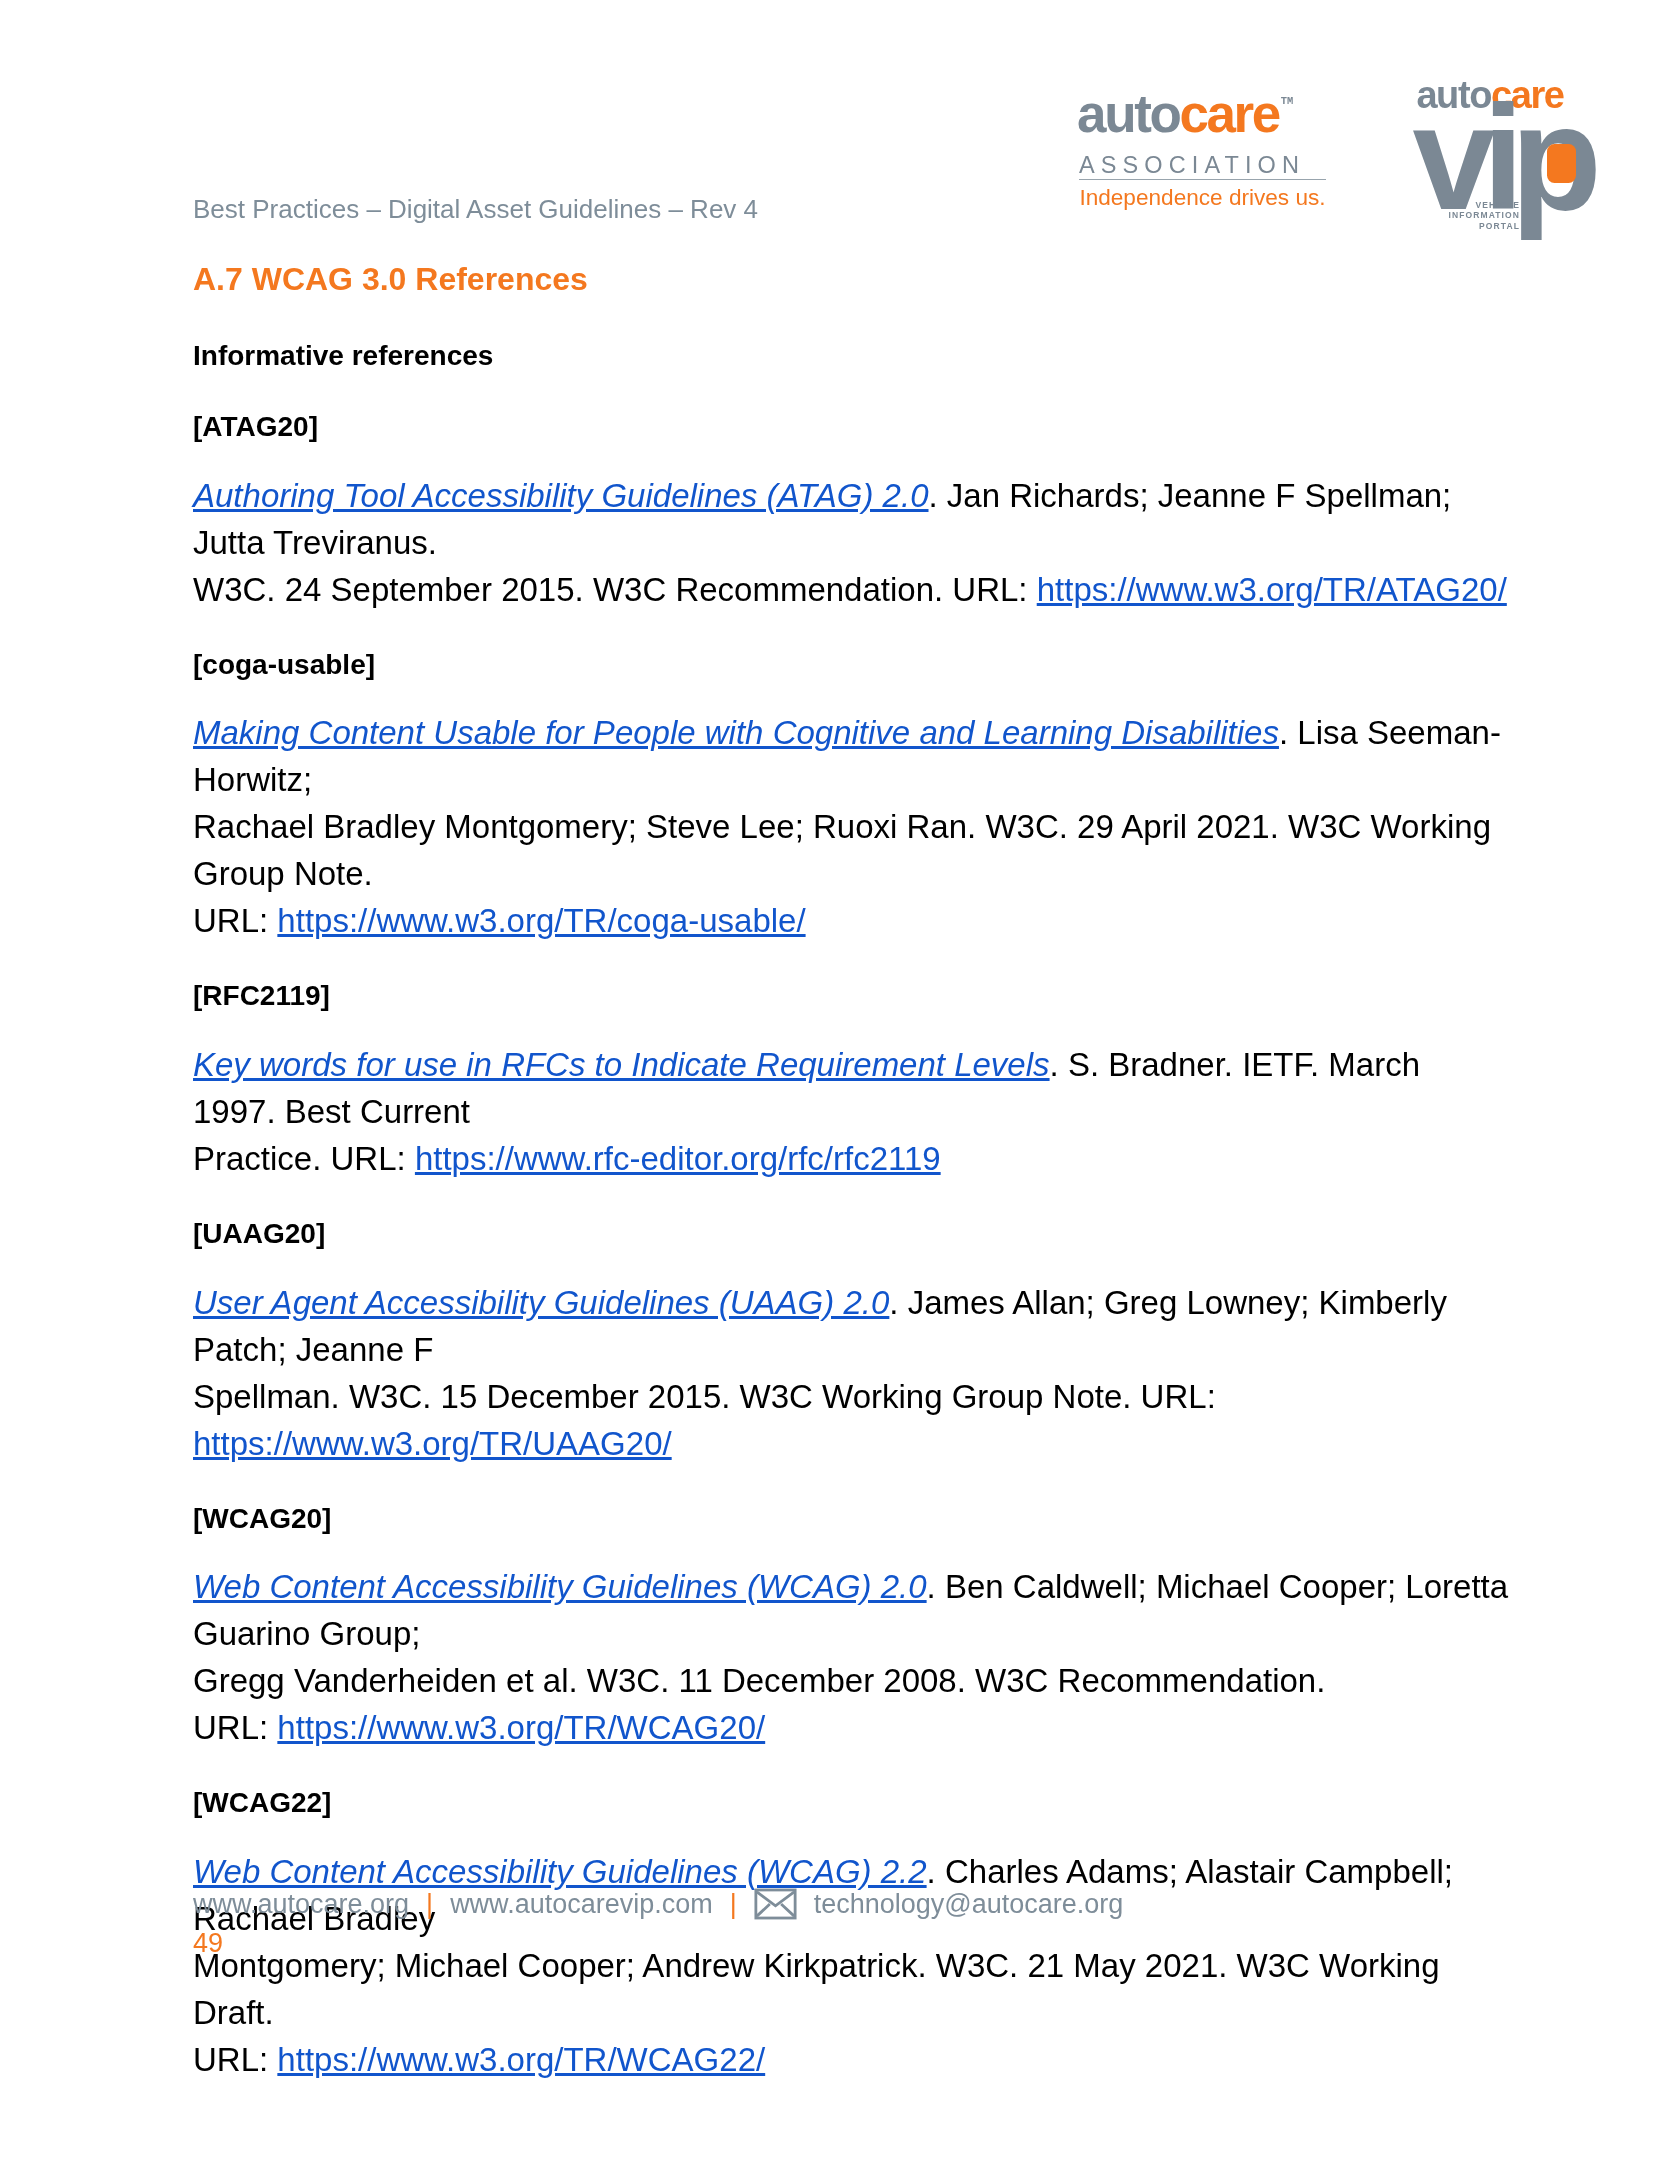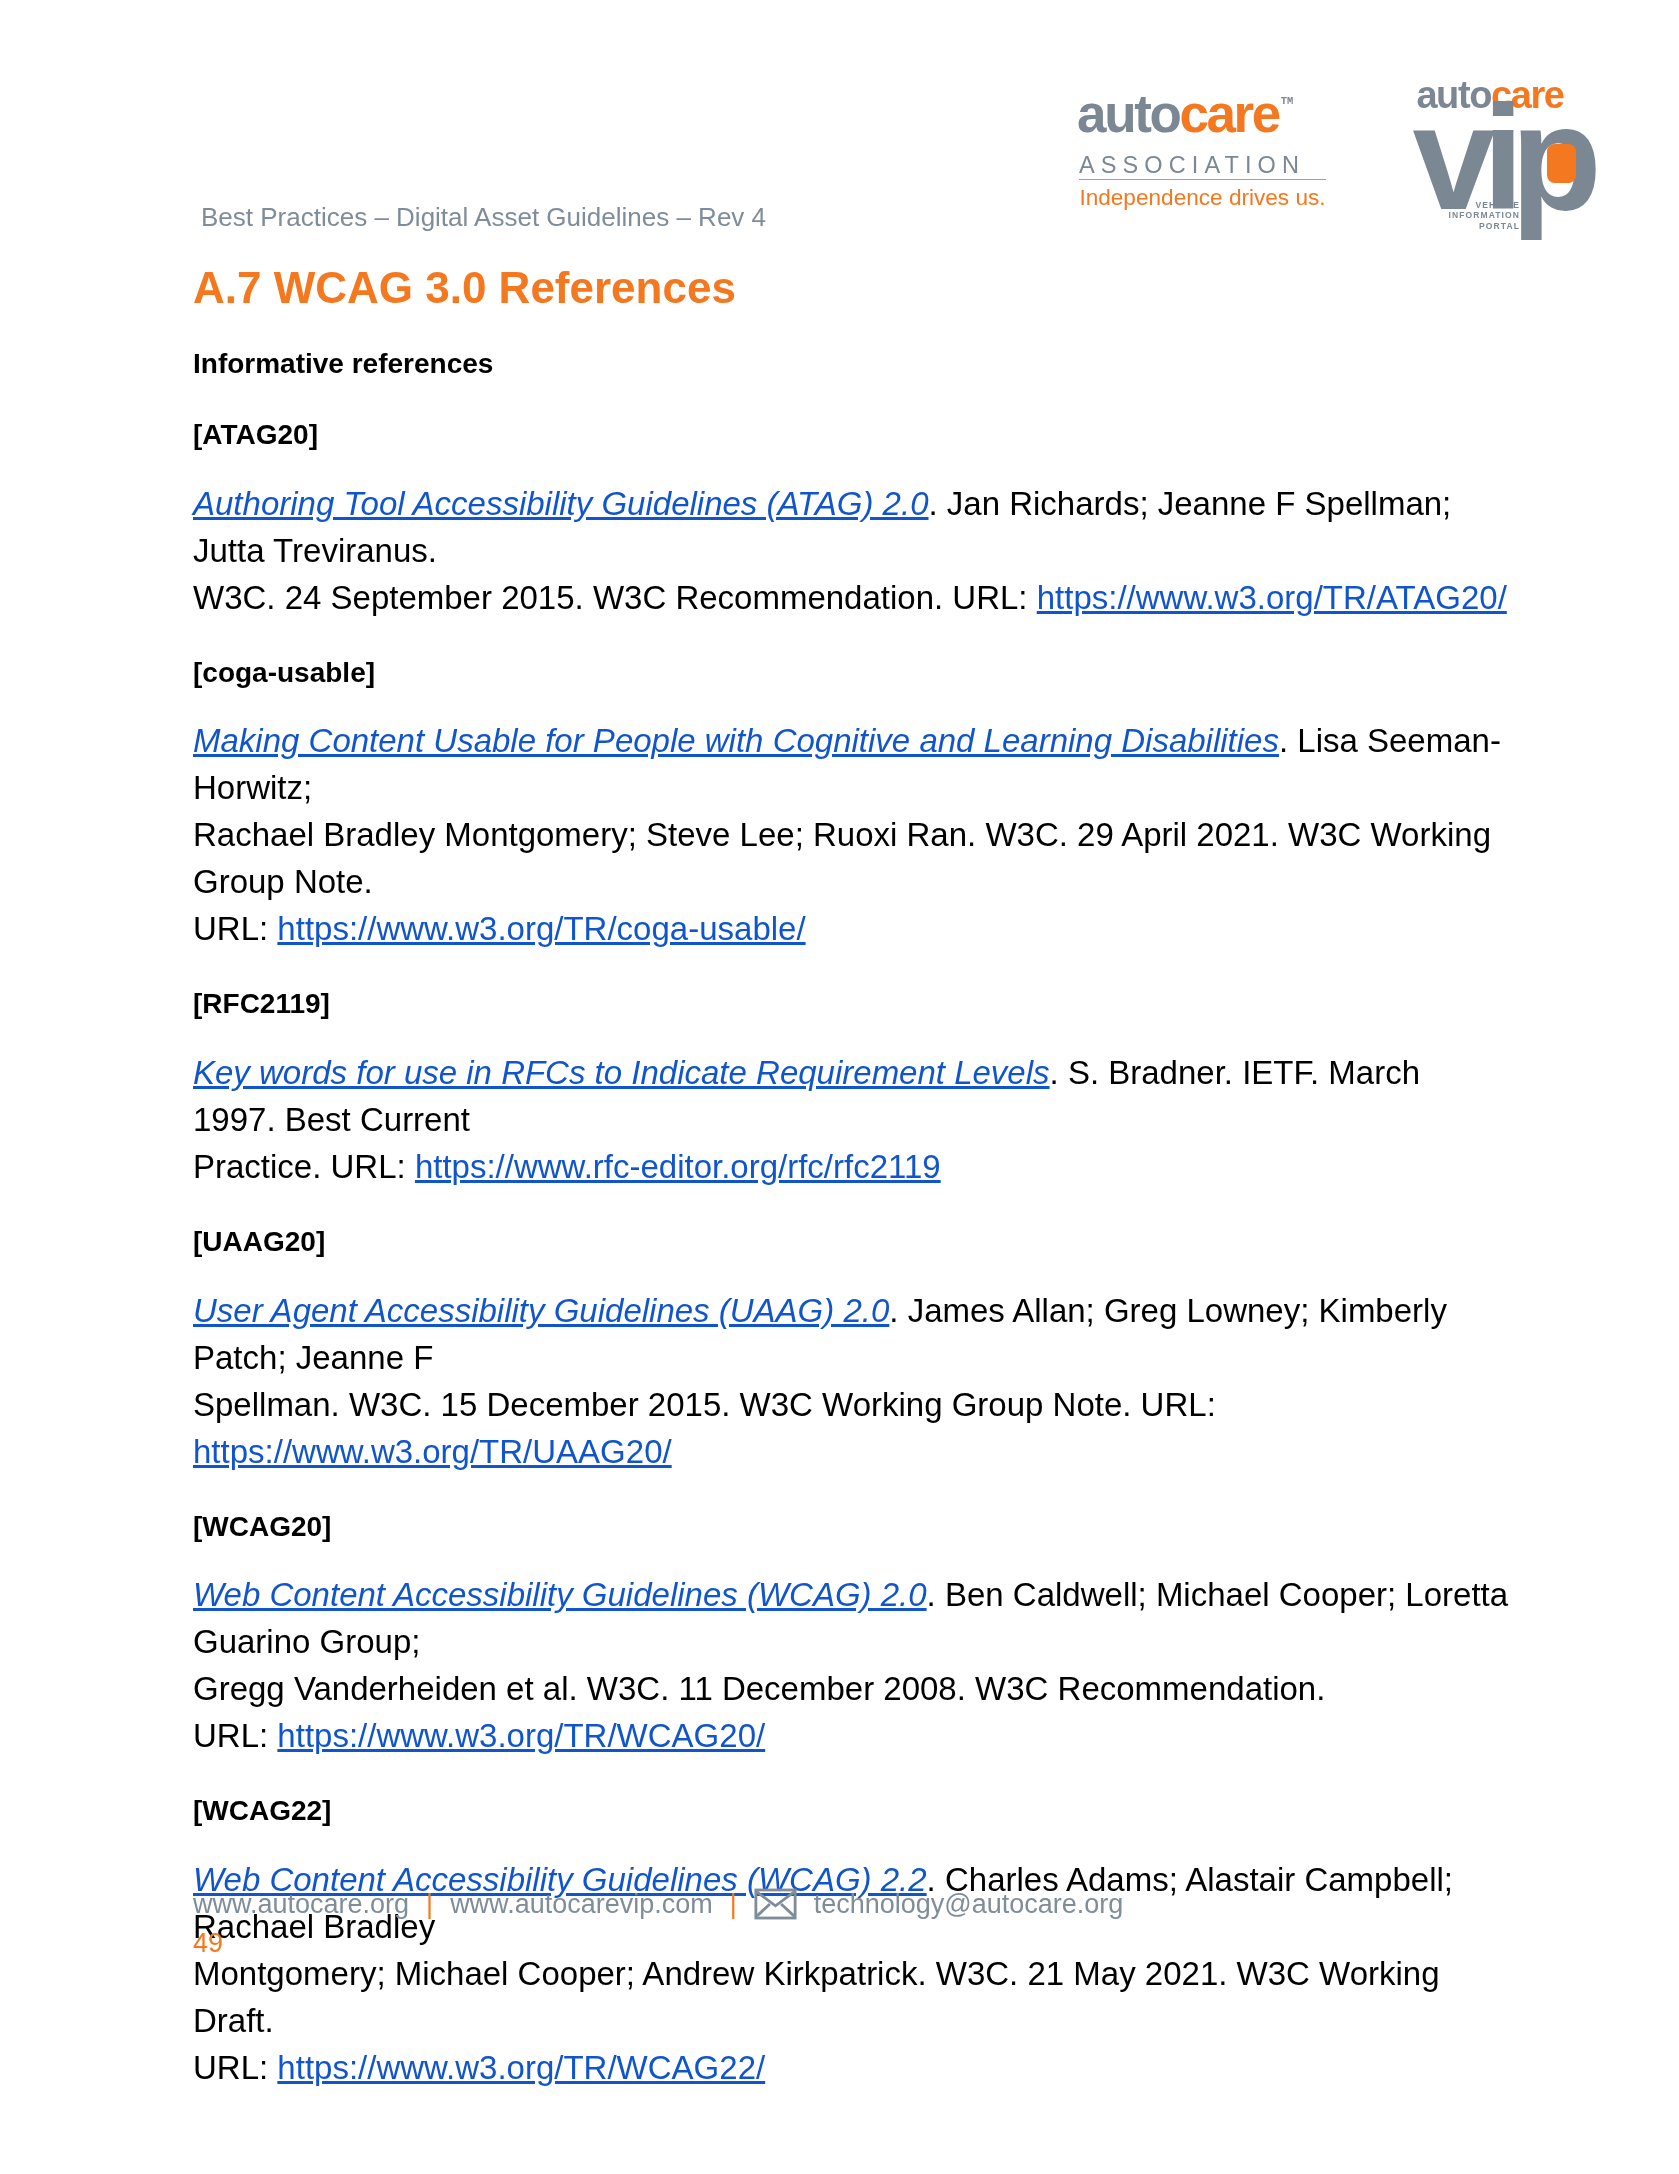--- a/index.html
+++ b/index.html
@@ -13,22 +13,22 @@
   .page{
     position:relative;
     width:1680px;height:2174px;
     background:#ffffff;
     overflow:hidden;
     font-family:"Liberation Sans", sans-serif;
     color:#000;
   }
   
   .content{position:absolute;left:193px;top:193px;width:1318px;}
-  .running-header{font-size:26px;line-height:32px;color:var(--gray);margin:8px;}
-  .doc-title{font-size:44px;line-height:43px;font-weight:bold;color:var(--orange);margin:33px 0 0;}
+  .running-header{font-size:26px;line-height:32px;color:var(--gray);margin:0;}
+  .doc-title{font-size:32px;line-height:43px;font-weight:bold;color:var(--orange);margin:33px 0 0;}
   .subtitle{font-size:28px;line-height:41px;font-weight:bold;margin:34px 0 0;}
   .references{margin:0;}
   .ref-h{font-size:28px;font-weight:bold;line-height:47px;margin:28px 0 0;}
   .ref-h:first-child{margin-top:27px;}
   .ref-p{font-size:33px;line-height:47px;margin:21.7px 0 0;}
   a.lnk{color:var(--link);text-decoration:underline;}
   a.lnk.italic{font-style:italic;}
   
   .logo-assoc{position:absolute;left:1079px;top:92px;width:247px;height:121px;}
   .assoc-word{position:absolute;left:-1.9px;top:-5.6px;font-size:53px;font-weight:bold;letter-spacing:-2.4px;line-height:55px;color:var(--logo-gray);white-space:nowrap;}

